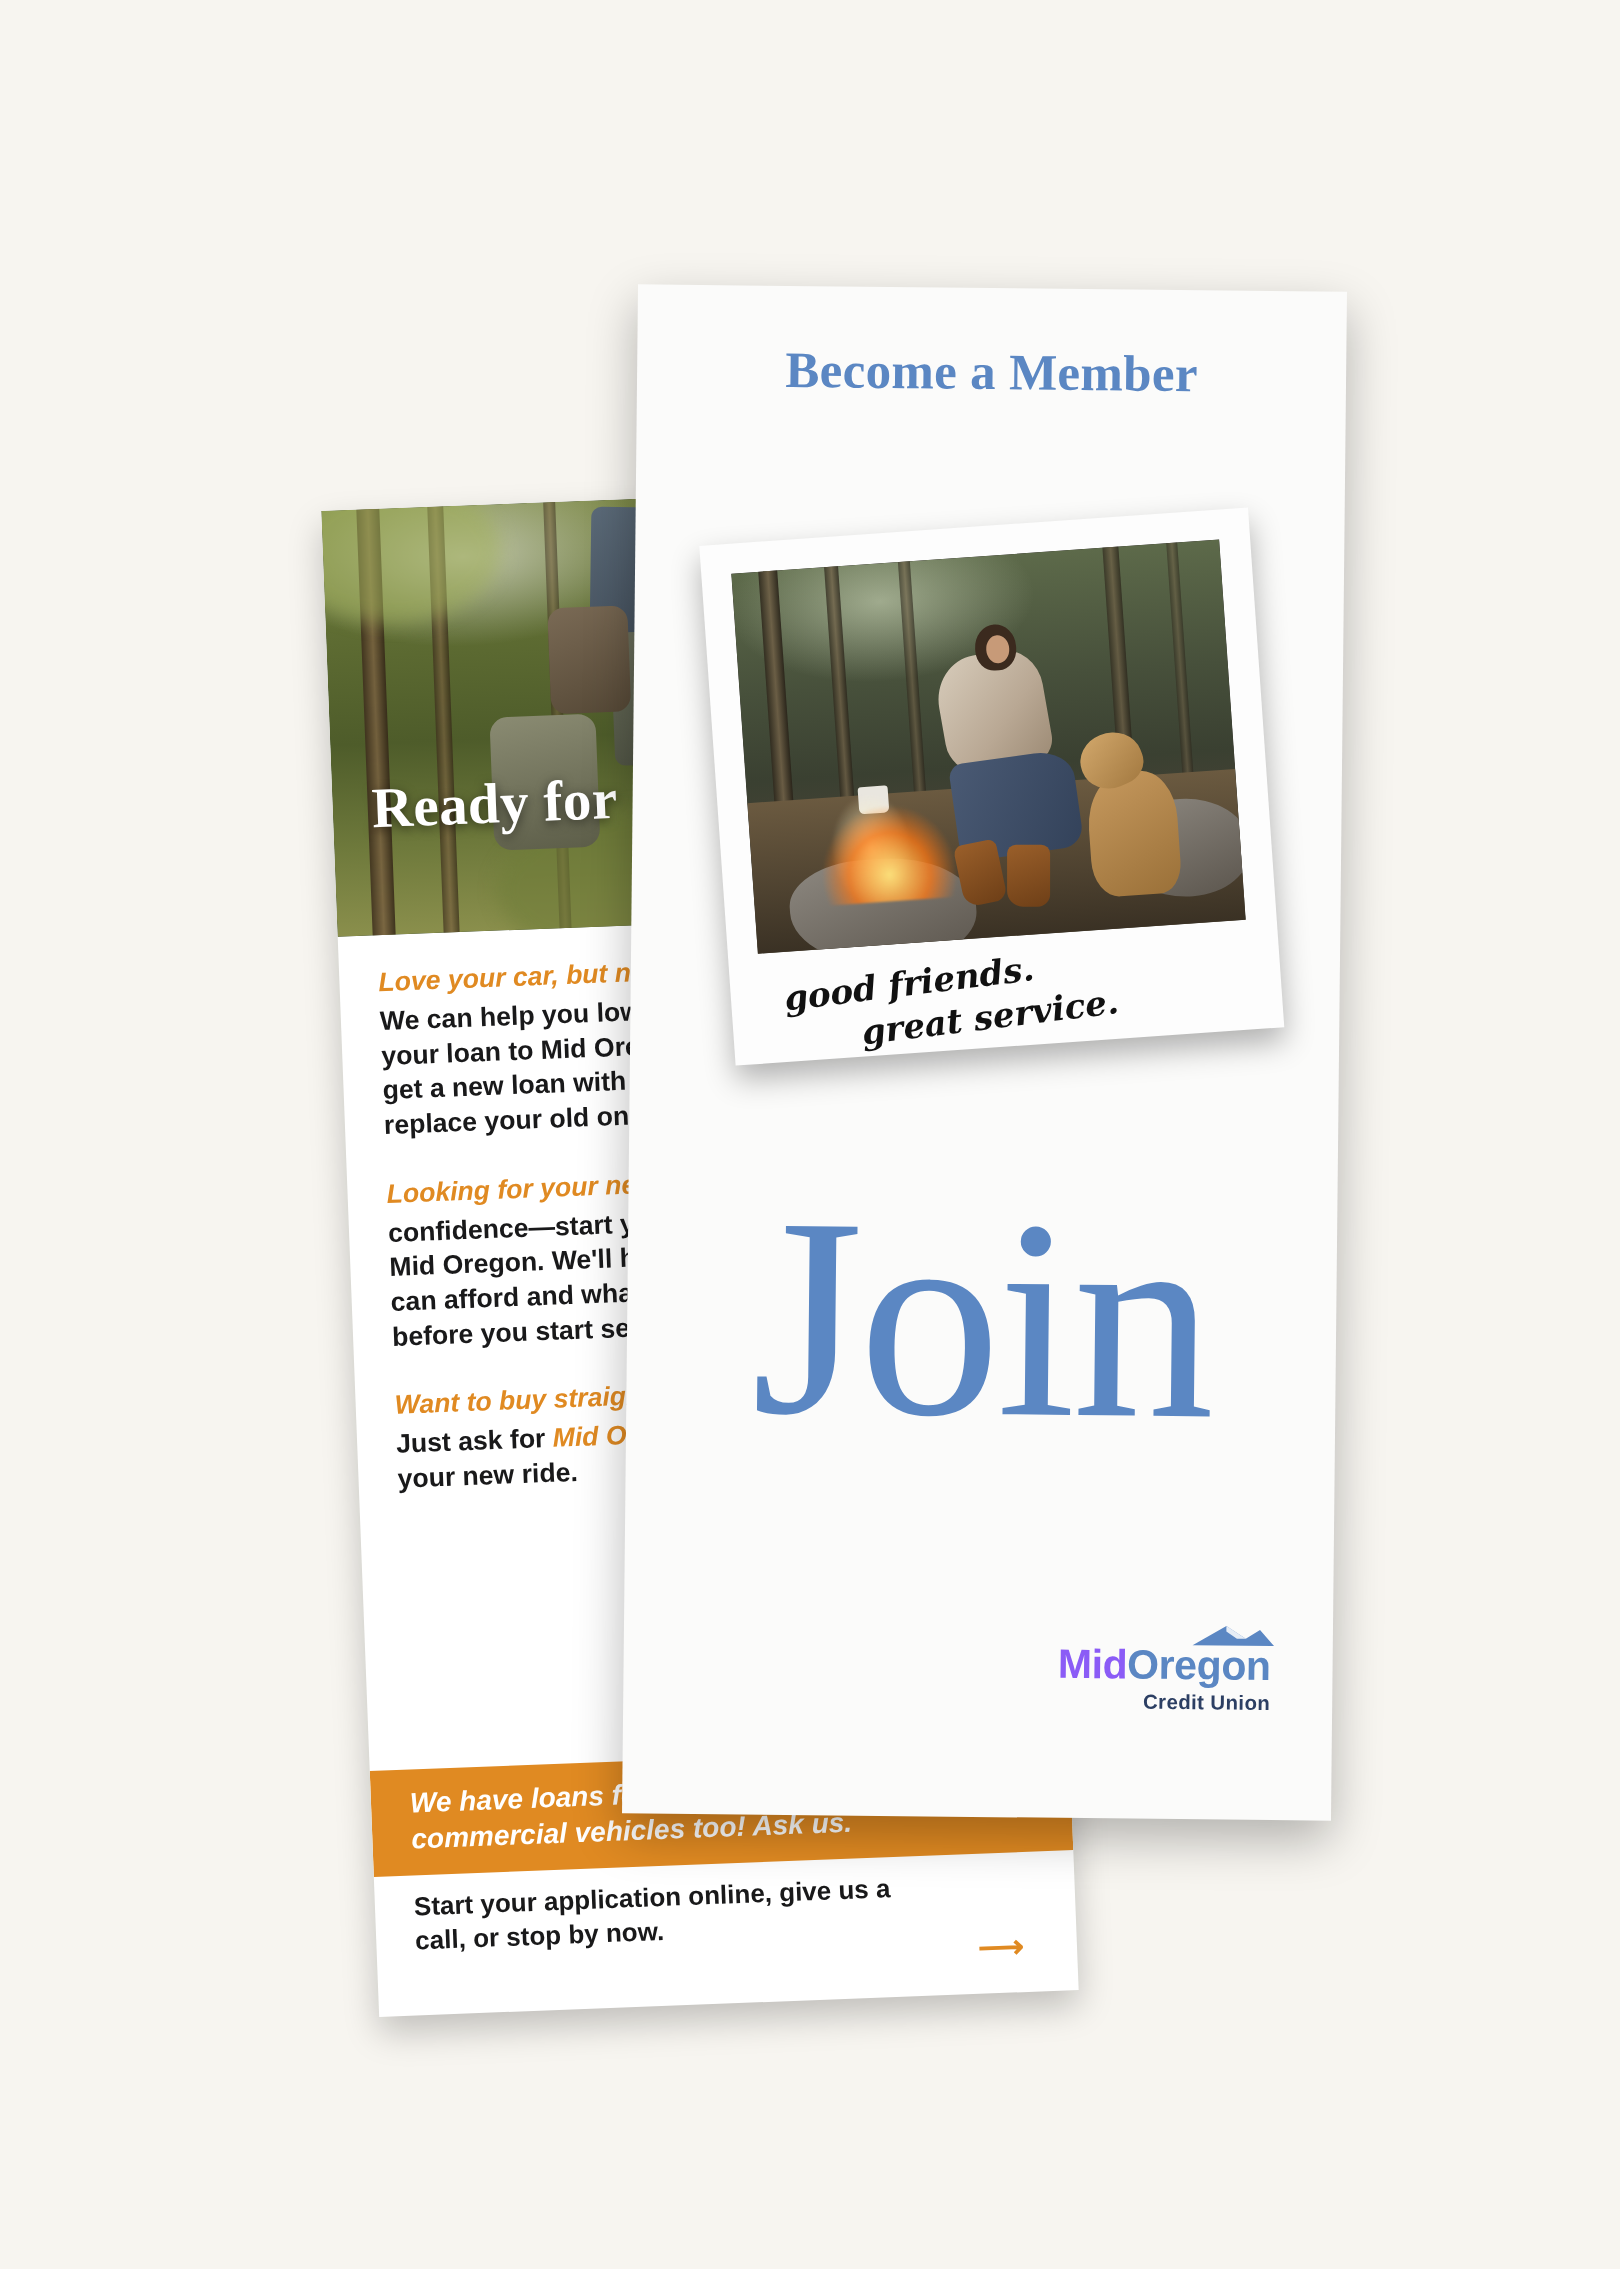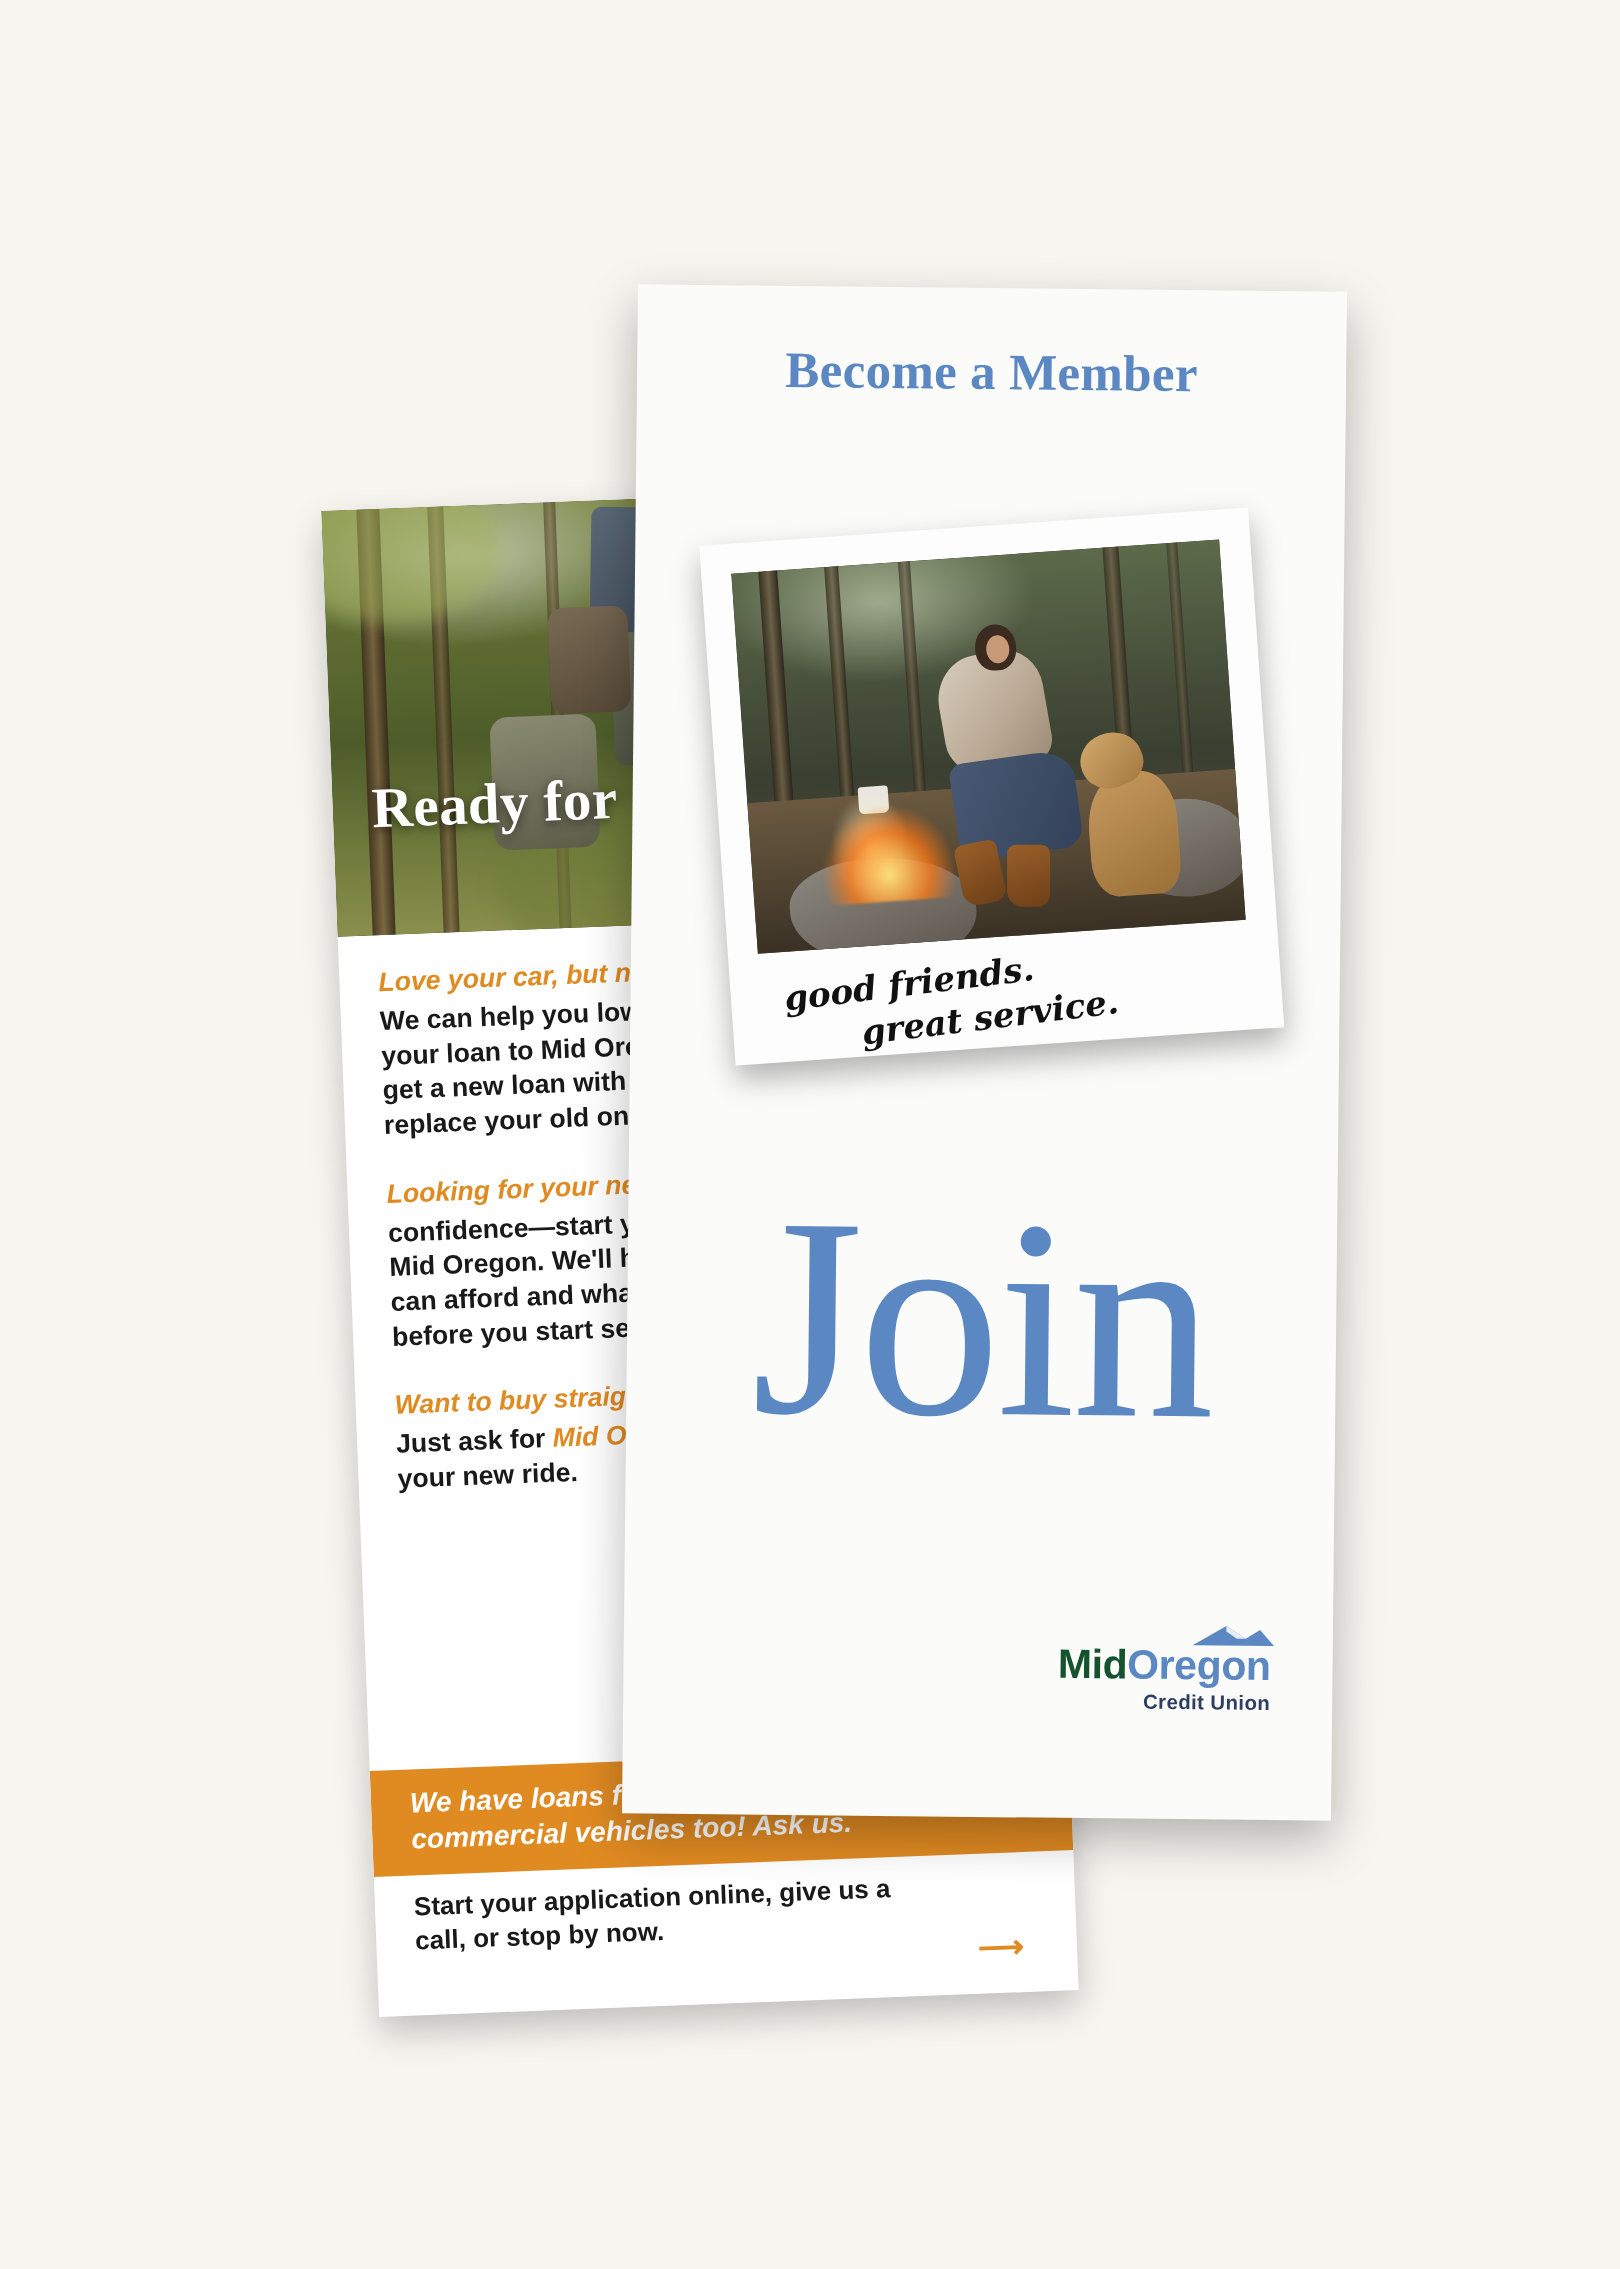--- a/index.html
+++ b/index.html
@@ -330,21 +330,21 @@
     right: 62px;
     bottom: 105px;
     text-align: right;
   }
   .logo-main {
     font-size: 41px;
     font-weight: bold;
     letter-spacing: -0.4px;
     line-height: 1;
   }
-  .logo-mid { color: #14532d; margin-top: 12px; }
+  .logo-mid { color: #8b5cf6; margin-top: 12px; }
   .logo-oregon { color: #5b87c3; }
   .logo-sub {
     margin-top: 5.3px;
     font-size: 20.4px;
     font-weight: bold;
     color: #2c3f63;
     letter-spacing: 0.4px;
   }
   .roof {
     position: absolute;

